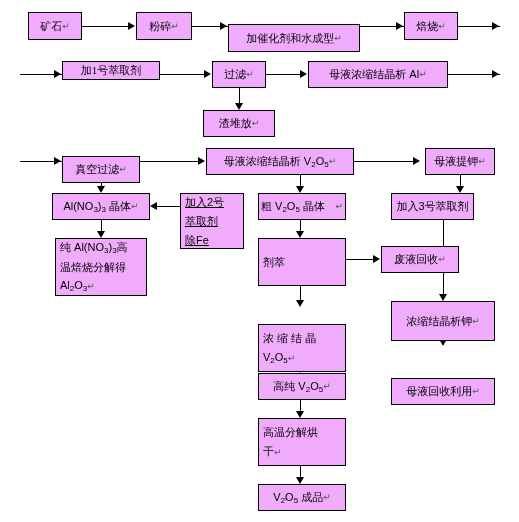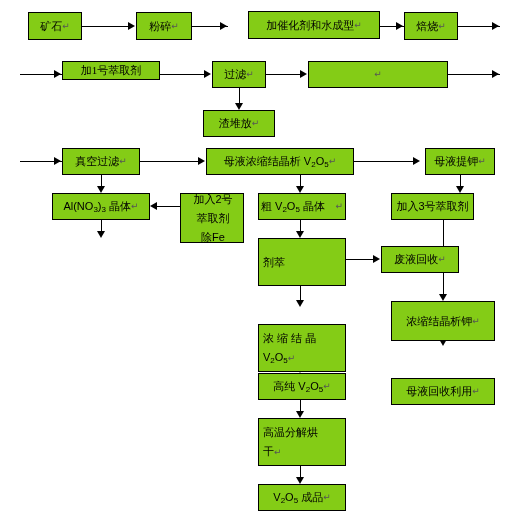--- a/index.html
+++ b/index.html
@@ -16,21 +16,21 @@
     position: relative;
     width: 519px;
     height: 522px;
     background: #ffffff;
     overflow: hidden;
   }
   .node {
     position: absolute;
     box-sizing: border-box;
     border: 1px solid #000000;
-    background: #84cc16;
+    background: #f0abfc;
     font-size: 11px;
     line-height: 15px;
     color: #000000;
     display: flex;
     align-items: center;
     justify-content: center;
     text-align: center;
     padding: 1px 2px;
     letter-spacing: 0px;
     white-space: pre-line;
@@ -90,21 +90,21 @@
   </div>
   <div class="edge h" style="left:82px; top:26px; width:47px;"></div>
   <div class="arrow right" style="left:128px; top:22px;"></div>
 
   <div class="node" style="left:136px; top:12px; width:56px; height:28px;">
     <span>粉碎</span><span class="pilcrow">↵</span>
   </div>
   <div class="edge h" style="left:192px; top:26px; width:36px;"></div>
   <div class="arrow right" style="left:220px; top:22px;"></div>
 
-  <div class="node" style="left:228px; top:11px; width:132px; height:28px;margin-left:20px;">
+  <div class="node" style="left:228px; top:24px; width:132px; height:28px;">
     <span>加催化剂和水成型</span><span class="pilcrow">↵</span>
   </div>
   <div class="edge h" style="left:360px; top:26px; width:45px;"></div>
   <div class="arrow right" style="left:396px; top:22px;"></div>
 
   <div class="node" style="left:404px; top:12px; width:54px; height:28px;">
     <span>焙烧</span><span class="pilcrow">↵</span>
   </div>
   <div class="edge h" style="left:458px; top:26px; width:42px;"></div>
   <div class="arrow right" style="left:492px; top:22px;"></div>
@@ -121,33 +121,33 @@
   <div class="node" style="left:212px; top:61px; width:54px; height:27px;">
     <span>过滤</span><span class="pilcrow">↵</span>
   </div>
   <div class="edge h" style="left:266px; top:74px; width:38px;"></div>
   <div class="arrow right" style="left:300px; top:70px;"></div>
 
   <div class="edge v" style="left:239px; top:88px; height:20px;"></div>
   <div class="arrow down" style="left:235px; top:103px;"></div>
 
   <div class="node" style="left:308px; top:61px; width:140px; height:27px;">
-    <span class="pilcrow">↵</span>
+    <span>母液浓缩结晶析 Al</span><span class="pilcrow">↵</span>
   </div>
   <div class="edge h" style="left:448px; top:74px; width:52px;"></div>
   <div class="arrow right" style="left:492px; top:70px;"></div>
 
   <div class="node" style="left:203px; top:110px; width:72px; height:27px;">
     <span>渣堆放</span><span class="pilcrow">↵</span>
   </div>
 
   <div class="edge h" style="left:20px; top:161px; width:42px;"></div>
   <div class="arrow right" style="left:54px; top:157px;"></div>
 
-  <div class="node" style="left:62px; top:148px; width:78px; height:27px;">
+  <div class="node" style="left:62px; top:156px; width:78px; height:27px;">
     <span>真空过滤</span><span class="pilcrow">↵</span>
   </div>
   <div class="edge h" style="left:140px; top:161px; width:62px;"></div>
   <div class="arrow right" style="left:198px; top:157px;"></div>
 
   <div class="edge v" style="left:101px; top:175px; height:15px;"></div>
   <div class="arrow down" style="left:97px; top:186px;"></div>
 
   <div class="node" style="left:206px; top:148px; width:148px; height:27px;">
     <span>母液浓缩结晶析 V<sub>2</sub>O<sub>5</sub></span><span class="pilcrow">↵</span>
@@ -165,29 +165,34 @@
   <div class="edge v" style="left:460px; top:175px; height:15px;"></div>
   <div class="arrow down" style="left:456px; top:186px;"></div>
 
   <div class="node" style="left:52px; top:193px; width:98px; height:27px;">
     <span>Al(NO<sub>3</sub>)<sub>3</sub> 晶体</span><span class="pilcrow">↵</span>
   </div>
 
   <div class="edge h" style="left:157px; top:206px; width:23px;"></div>
   <div class="arrow left" style="left:150px; top:202px;"></div>
 
-  <div class="node left" style="left:180px; top:193px; width:64px; height:50px; flex-direction:column; justify-content:center; align-items:center; line-height:19px;">
+  <div class="node left" style="left:180px; top:193px; width:64px; height:56px; flex-direction:column; justify-content:center; align-items:flex-start; line-height:19px;text-decoration:underline;">
     <span>加入2号</span>
     <span>萃取剂</span>
     <span>除Fe</span>
   </div>
 
   <div class="edge v" style="left:101px; top:220px; height:15px;"></div>
   <div class="arrow down" style="left:97px; top:231px;"></div>
 
+  <div class="node left" style="left:55px; top:238px; width:92px; height:58px; flex-direction:column; justify-content:center; align-items:flex-start; line-height:18px;">
+    <span>纯 Al(NO<sub>3</sub>)<sub>3</sub>高</span>
+    <span>温焙烧分解得</span>
+    <span>Al<sub>2</sub>O<sub>3</sub><span class="pilcrow">↵</span></span>
+  </div>
 
   <div class="node" style="left:258px; top:193px; width:88px; height:27px;justify-content:space-between;">
     <span>粗 V<sub>2</sub>O<sub>5</sub> 晶体</span><span class="pilcrow">↵</span>
   </div>
   <div class="edge v" style="left:300px; top:220px; height:15px;"></div>
   <div class="arrow down" style="left:296px; top:231px;"></div>
 
   <div class="node left" style="left:258px; top:238px; width:88px; height:48px; flex-direction:column; justify-content:center; align-items:flex-start; line-height:19px;">
     <span>剂萃</span>
   </div>

